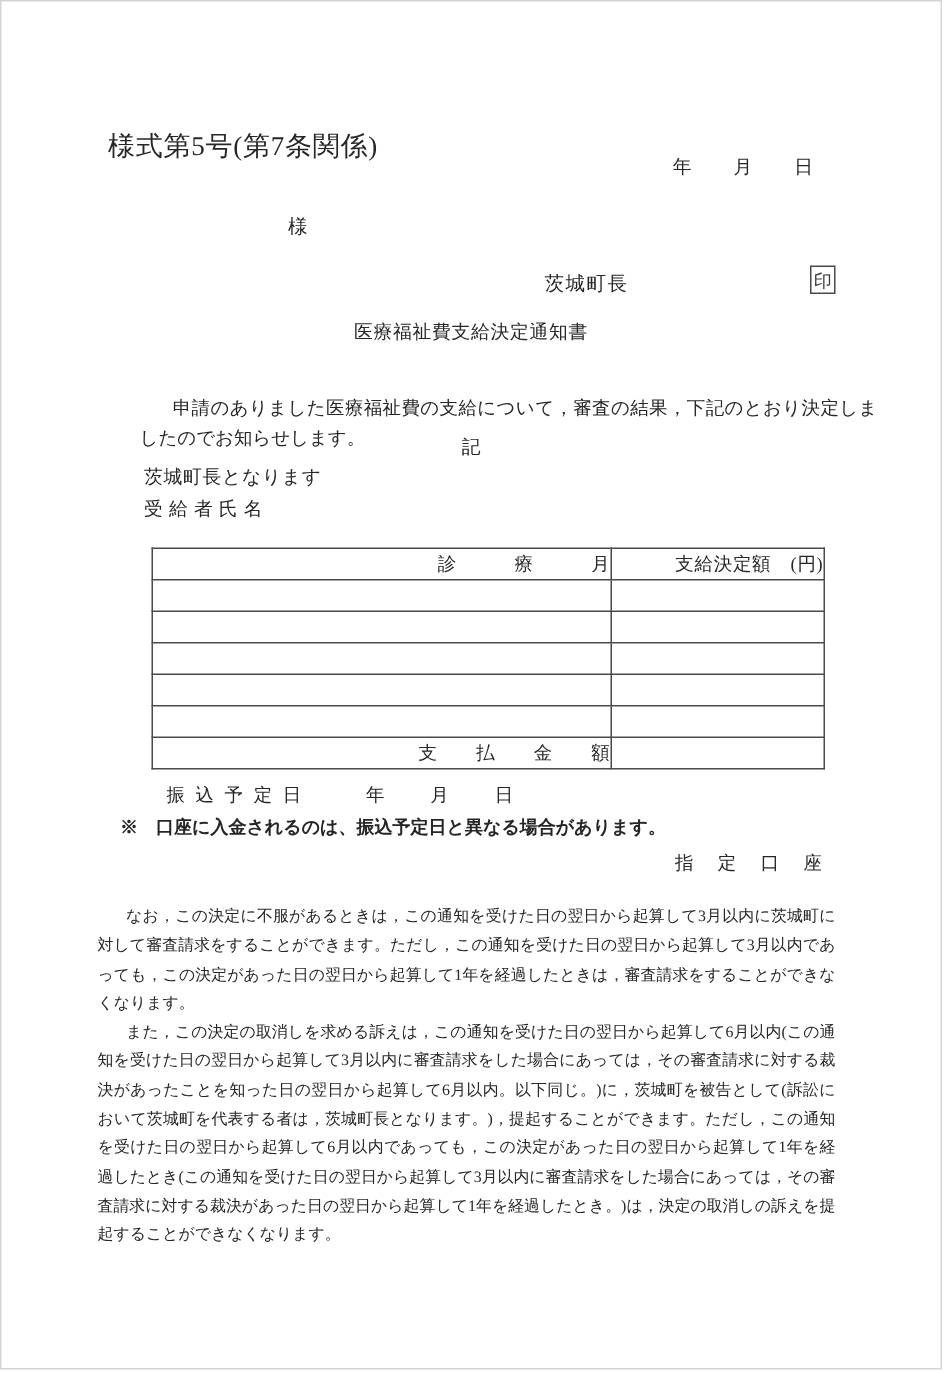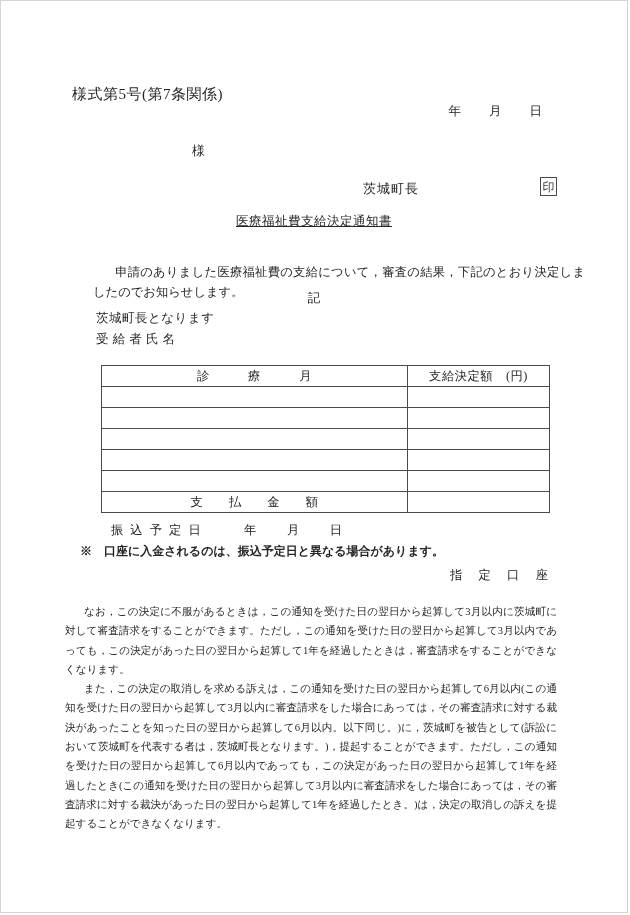--- a/index.html
+++ b/index.html
@@ -7,49 +7,49 @@
     width: 630px; height: 915px; overflow: hidden;
     font-family: "Liberation Serif", "DejaVu Serif", serif;
     color: #262626;
   }
   .page {
     position: relative; width: 628px; height: 913px;
     background: #ffffff; border: 1px solid #d4d4d4;
     box-sizing: border-box;
   }
   .abs { position: absolute; white-space: nowrap; }
-  .form-number { left: 71px; top: 84px; font-size: 15px; letter-spacing: 0.5px; }
+  .form-number { left: 71px; top: 84px; font-size: 18px; letter-spacing: 0.5px; }
   .issue-date  { right: 84px; top: 102px; font-size: 12.5px; letter-spacing: 1px; }
   .addressee   { left: 191px; top: 141px; font-size: 13px; }
   .issuer      { left: 362px; top: 179px; font-size: 13px; letter-spacing: 1px; }
   .seal {
     left: 539px; top: 176px; width: 17px; height: 19px;
     border: 1px solid #4a4a4a; font-size: 12px; line-height: 19px;
     text-align: center; box-sizing: border-box; color: #3a3a3a;
   }
   .title {
     left: 0; top: 212px; width: 100%; text-align: center;
-    font-size: 12.5px; font-weight: normal; letter-spacing: 0.5px; margin: 0; text-decoration: underline;
+    font-size: 12.5px; font-weight: normal; letter-spacing: 0.5px; margin: 0;
   }
   .intro {
     position: absolute; left: 76px; top: 246px; width: 492px;
     font-size: 12.3px; line-height: 19.5px; text-indent: 1.8em;
     text-align: justify; margin: 16px; white-space: normal;
   }
   .ki { left: 0; top: 289px; width: 100%; text-align: center; font-size: 12.5px; }
   .cert-label { left: 95px; top: 309px; font-size: 12.5px; letter-spacing: 0.5px; }
   .name-label { left: 95px; top: 330px; font-size: 12.5px; letter-spacing: 0.5px; }
 
   table.claims {
     position: absolute; left: 100px; top: 364px; width: 446px;
     border-collapse: collapse; table-layout: fixed;
   }
   table.claims th, table.claims td {
     border: 1px solid #4a4a4a; height: 20px; padding: 0;
-    font-size: 12.3px; font-weight: normal; text-align: center;
+    font-size: 12.3px; font-weight: normal; text-align: right;
     letter-spacing: 0.5px; color: #262626; margin-top: 20px;
   }
   table.claims .c1 { width: 305px; }
   table.claims .c2 { width: 141px; }
 
   .transfer-row { left: 0; top: 521px; width: 100%; height: 18px; font-size: 12.3px; }
   .transfer-label { position: absolute; left: 78px; letter-spacing: 2px; margin-left: 32px; }
   .transfer-date  { position: absolute; left: 243px; letter-spacing: 2px; }
   .transfer-account { position: absolute; right: 77px; letter-spacing: 2px; margin-top: 45px; }
   .note { left: 79px; top: 542px; font-size: 12px; font-weight: bold; }

